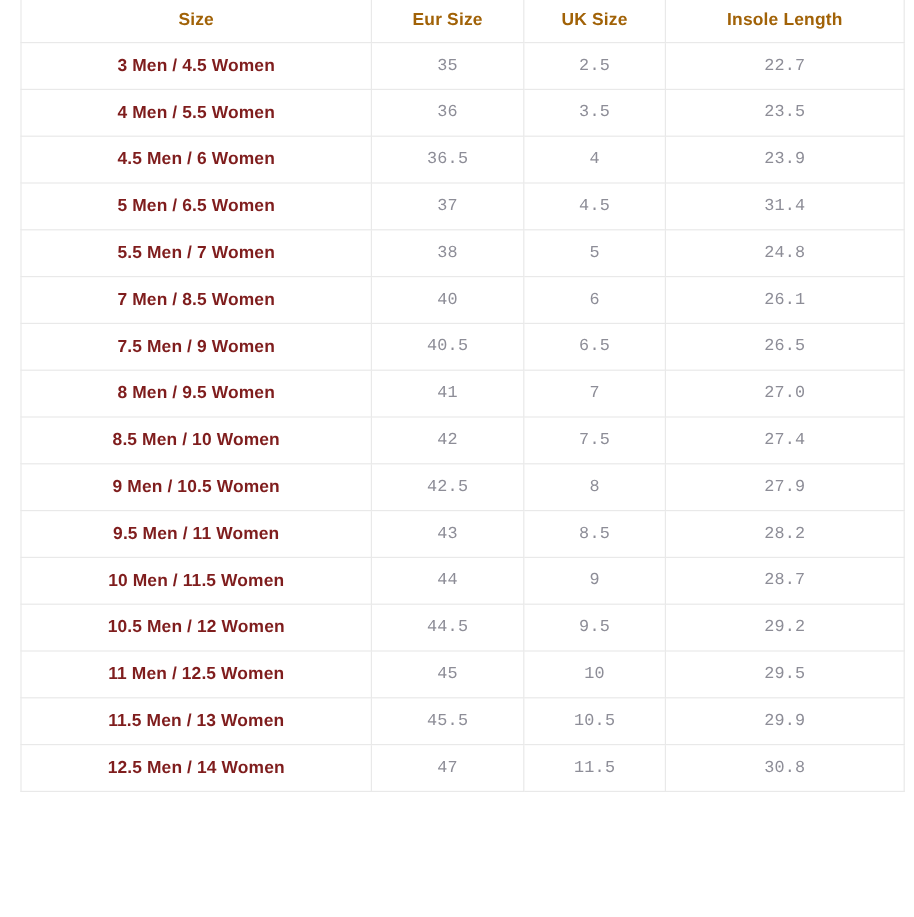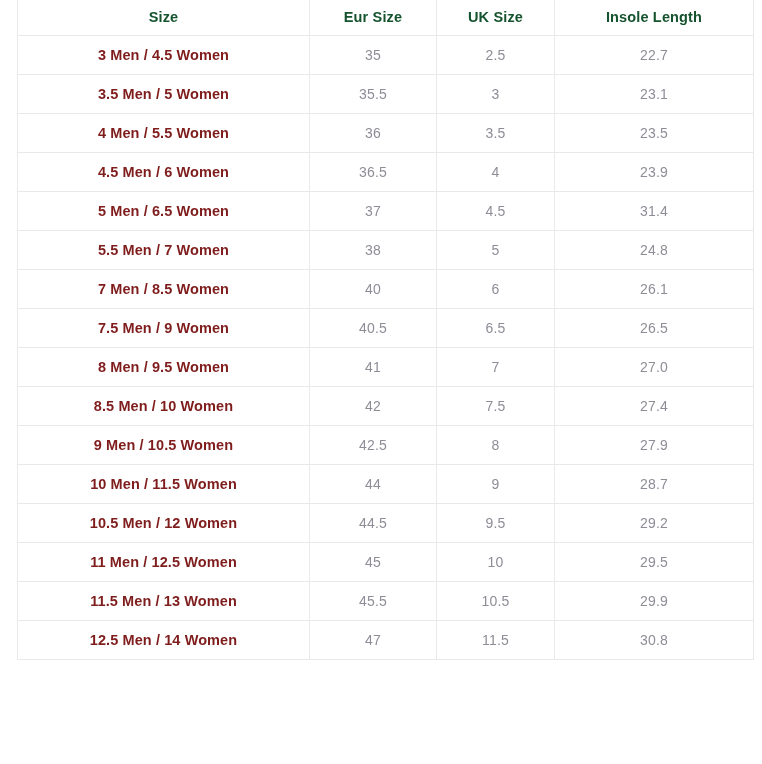--- a/index.html
+++ b/index.html
@@ -43,41 +43,42 @@
     text-align: center;
     vertical-align: middle;
     padding: 0;
   }
 
   table.size-chart thead th {
     height: 35px;
     line-height: 35px;
     font-size: 14.5px;
     font-weight: bold;
-    color: #14532d;
+    color: #a16207;
     letter-spacing: 0.15px;
   }
 
   table.size-chart tbody td {
     height: 38px;
     line-height: 38px;
     font-size: 14px;
   }
 
   table.size-chart tbody td.c-size {
     font-size: 14.5px;
     font-weight: bold;
     color: #7f1d1d;
     letter-spacing: 0.1px;
   }
 
   table.size-chart tbody td.c-num {
     font-weight: normal;
     color: #8d8d97;
     letter-spacing: 0.2px;
+    font-family: Liberation Mono, monospace;
   }
 </style>
 </head>
 <body>
 
 <div id="size-chart-wrap">
   <table class="size-chart">
     <colgroup>
       <col class="col-size">
       <col class="col-eur">
@@ -91,26 +92,20 @@
           <th class="h-uk">UK Size</th>
           <th class="h-insole">Insole Length</th>
         </tr>
     </thead>
     <tbody id="body-rows">
         <tr>
           <td class="c-size">3 Men / 4.5 Women</td>
           <td class="c-num">35</td>
           <td class="c-num">2.5</td>
           <td class="c-num">22.7</td>
-        </tr>
-        <tr>
-          <td class="c-size">3.5 Men / 5 Women</td>
-          <td class="c-num">35.5</td>
-          <td class="c-num">3</td>
-          <td class="c-num">23.1</td>
         </tr>
         <tr>
           <td class="c-size">4 Men / 5.5 Women</td>
           <td class="c-num">36</td>
           <td class="c-num">3.5</td>
           <td class="c-num">23.5</td>
         </tr>
         <tr>
           <td class="c-size">4.5 Men / 6 Women</td>
           <td class="c-num">36.5</td>
@@ -153,20 +148,26 @@
           <td class="c-num">7.5</td>
           <td class="c-num">27.4</td>
         </tr>
         <tr>
           <td class="c-size">9 Men / 10.5 Women</td>
           <td class="c-num">42.5</td>
           <td class="c-num">8</td>
           <td class="c-num">27.9</td>
         </tr>
         <tr>
+          <td class="c-size">9.5 Men / 11 Women</td>
+          <td class="c-num">43</td>
+          <td class="c-num">8.5</td>
+          <td class="c-num">28.2</td>
+        </tr>
+        <tr>
           <td class="c-size">10 Men / 11.5 Women</td>
           <td class="c-num">44</td>
           <td class="c-num">9</td>
           <td class="c-num">28.7</td>
         </tr>
         <tr>
           <td class="c-size">10.5 Men / 12 Women</td>
           <td class="c-num">44.5</td>
           <td class="c-num">9.5</td>
           <td class="c-num">29.2</td>

